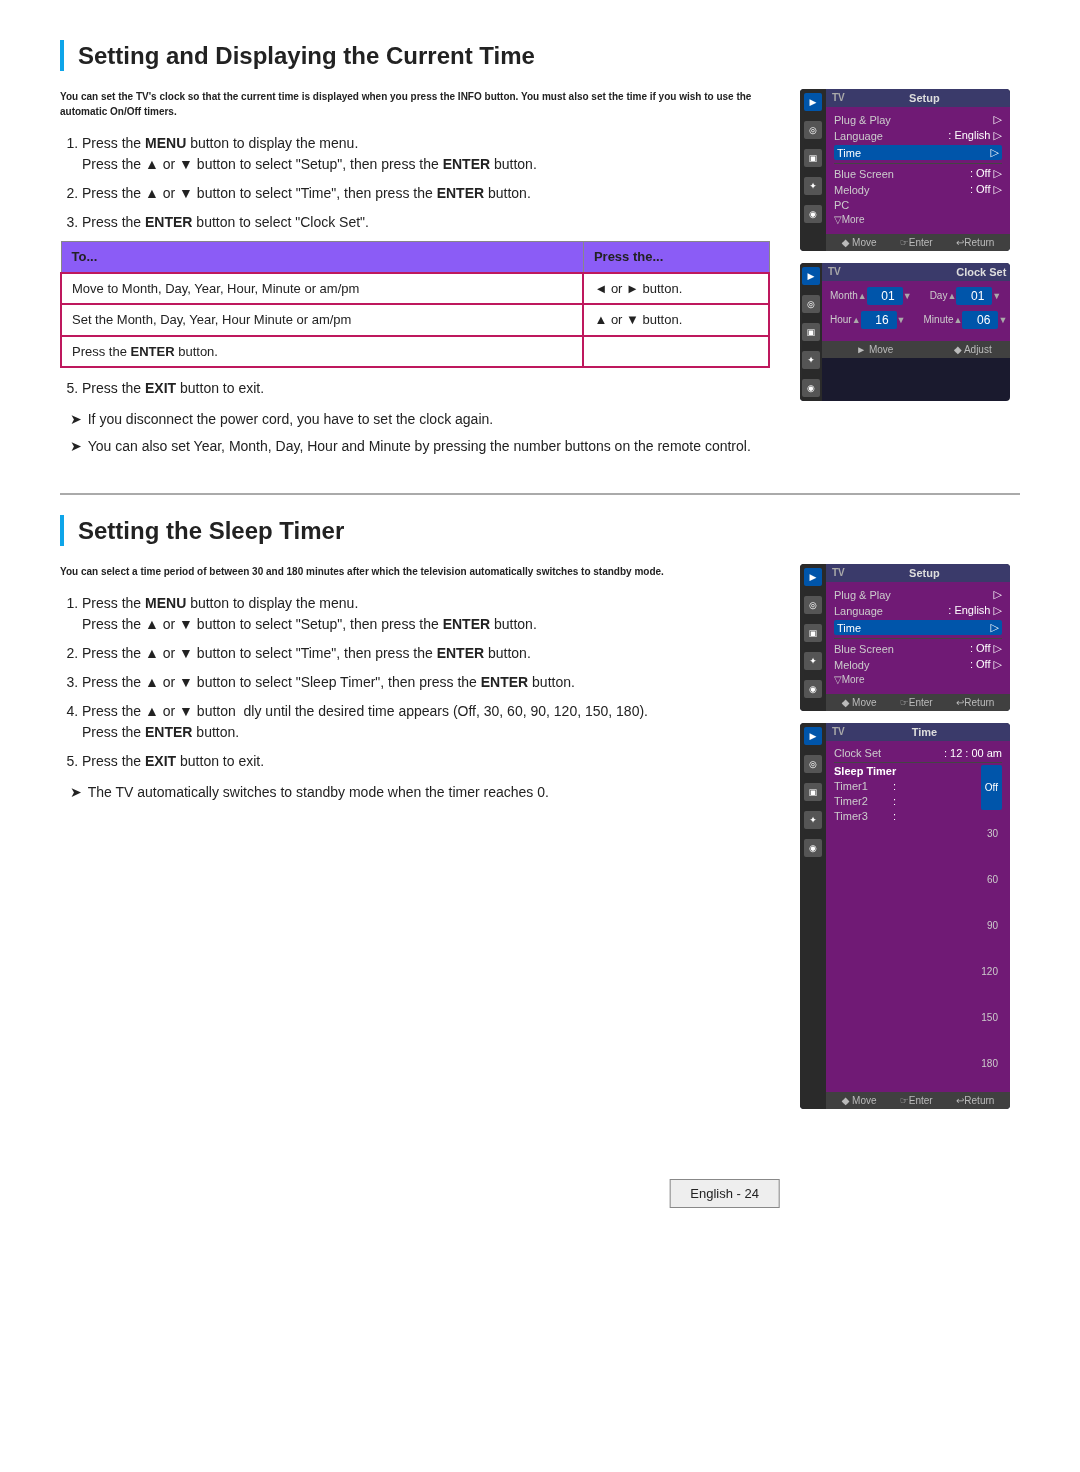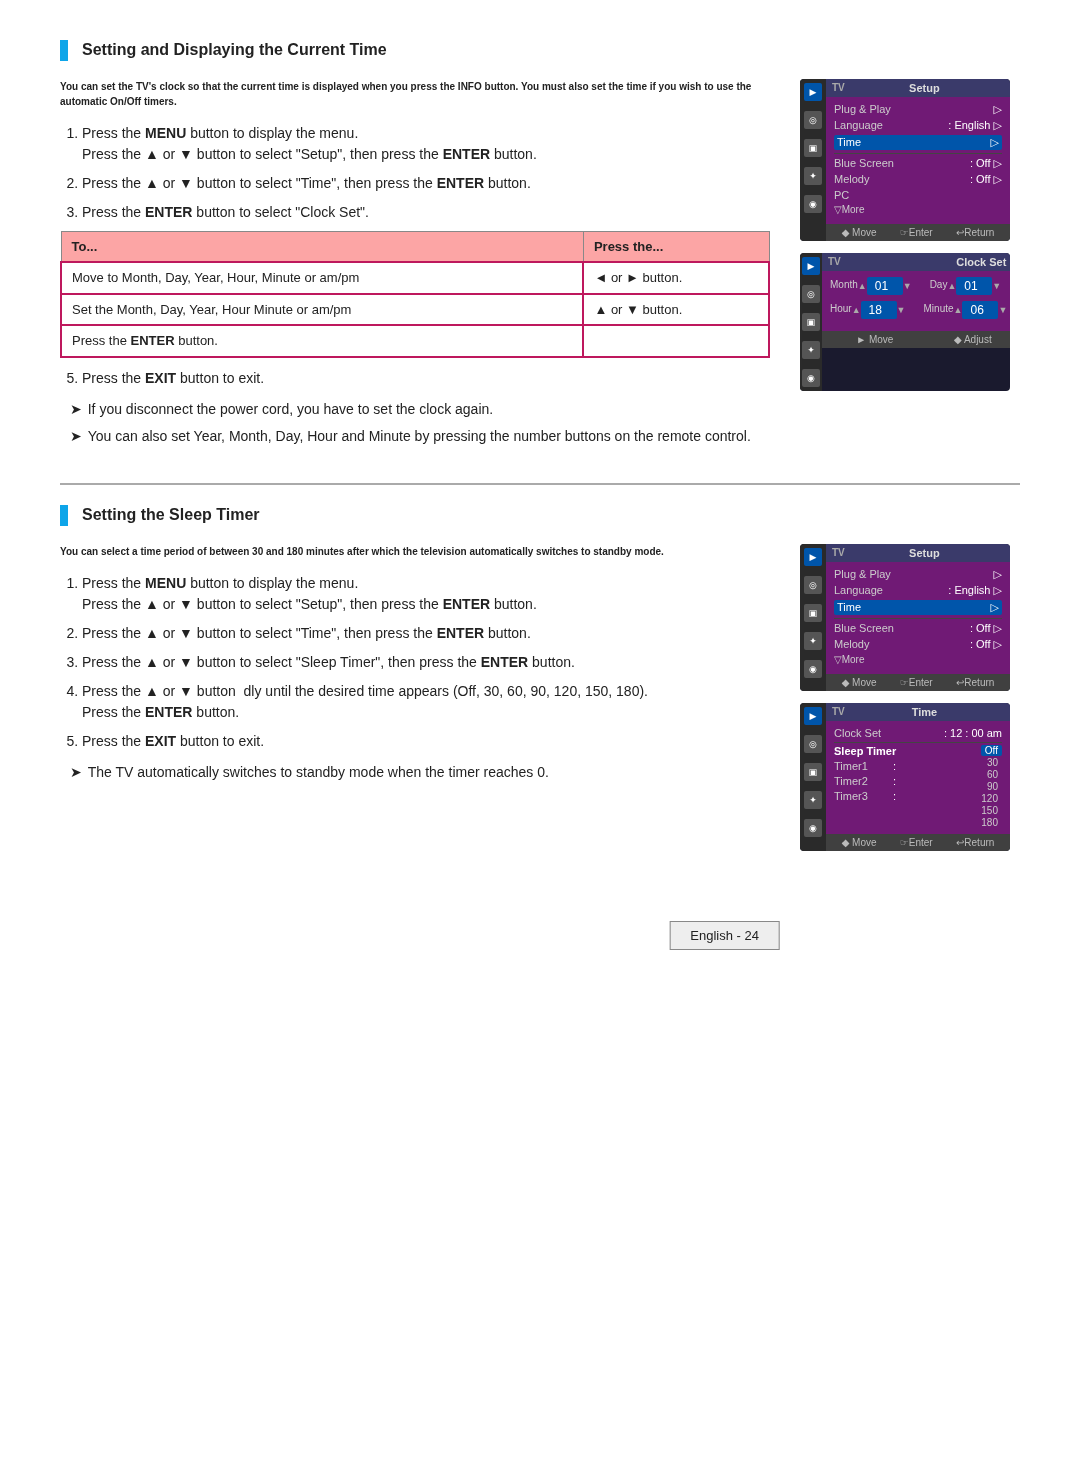--- a/index.html
+++ b/index.html
@@ -8,23 +8,23 @@
       min-height: 1472px;
       background: #fff;
       font-family: Arial, sans-serif;
       font-size: 14px;
       color: #222;
       padding: 40px 60px 40px 60px;
     }
 
     
     .section-title {
-      font-size: 16px;
+      font-size: 24px;
       font-weight: bold;
-      border-left: 8px solid #0ea5e9;
+      border-left: 4px solid #0ea5e9;
       padding-left: 14px;
       margin-bottom: 18px;
       line-height: 1.3;
     }
 
     .section-block {
       display: flex;
       gap: 30px;
       margin-bottom: 30px;
     }
@@ -71,21 +71,21 @@
 
     
     .instruction-table {
       border-collapse: collapse;
       width: 100%;
       margin: 8px 0 10px 0;
       font-size: 13px;
     }
     .instruction-table th {
       border: 1px solid #888;
-      background: #fca5a5;
+      background: #8b5cf6;
       padding: 5px 10px;
       text-align: left;
       font-weight: bold;
     }
     .instruction-table td {
       border: 2px solid #be185d;
       padding: 5px 10px;
     }
 
     
@@ -171,21 +171,21 @@
       align-items: center;
       margin-right: 10px;
     }
     .clock-val {
       background: #0055aa;
       color: #fff;
       padding: 2px 8px;
       font-size: 12px;
       border-radius: 2px;
       min-width: 36px;
-      text-align: left;
+      text-align: right;
     }
     .clock-val.year {
       background: #ffa500;
       color: #000;
     }
     .clock-label {
       font-size: 10px;
       color: #ccc;
       margin-bottom: 2px;
     }
@@ -201,21 +201,21 @@
     }
     .timer-options {
       display: flex;
       flex-direction: column;
       align-items: flex-end;
       gap: 1px;
     }
     .timer-option {
       font-size: 10px;
       color: #ccc;
-      padding: 0 4px;
+      padding: 17px 4px;
     }
     .timer-option.selected {
       background: #0055aa;
       color: #fff;
       border-radius: 2px;
     }
 
     
     .section-divider {
       border: none;
@@ -387,21 +387,21 @@
                   <div class="clock-label">Year</div>
                   <div class="clock-arrow">▲</div>
                   <div class="clock-val year">2007</div>
                   <div class="clock-arrow">▼</div>
                 </div>
               </div>
               <div class="clock-row">
                 <div class="clock-box">
                   <div class="clock-label">Hour</div>
                   <div class="clock-arrow">▲</div>
-                  <div class="clock-val">18</div>
+                  <div class="clock-val">16</div>
                   <div class="clock-arrow">▼</div>
                 </div>
                 <div class="clock-box">
                   <div class="clock-label">Minute</div>
                   <div class="clock-arrow">▲</div>
                   <div class="clock-val">06</div>
                   <div class="clock-arrow">▼</div>
                 </div>
                 <div class="clock-box">
                   <div class="clock-label">am/pm</div>

